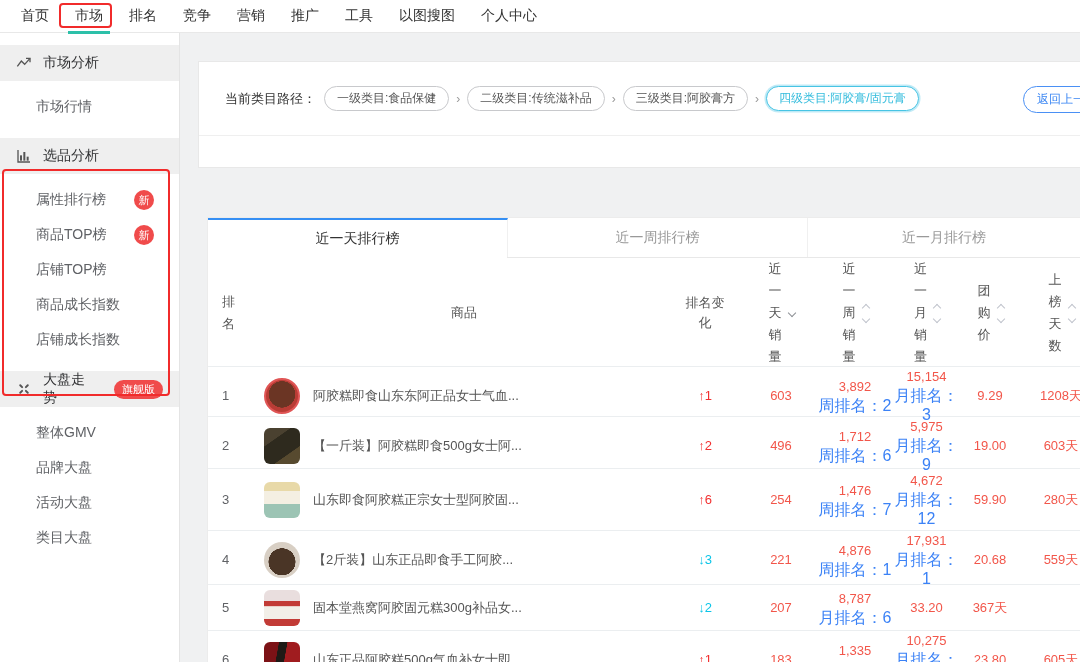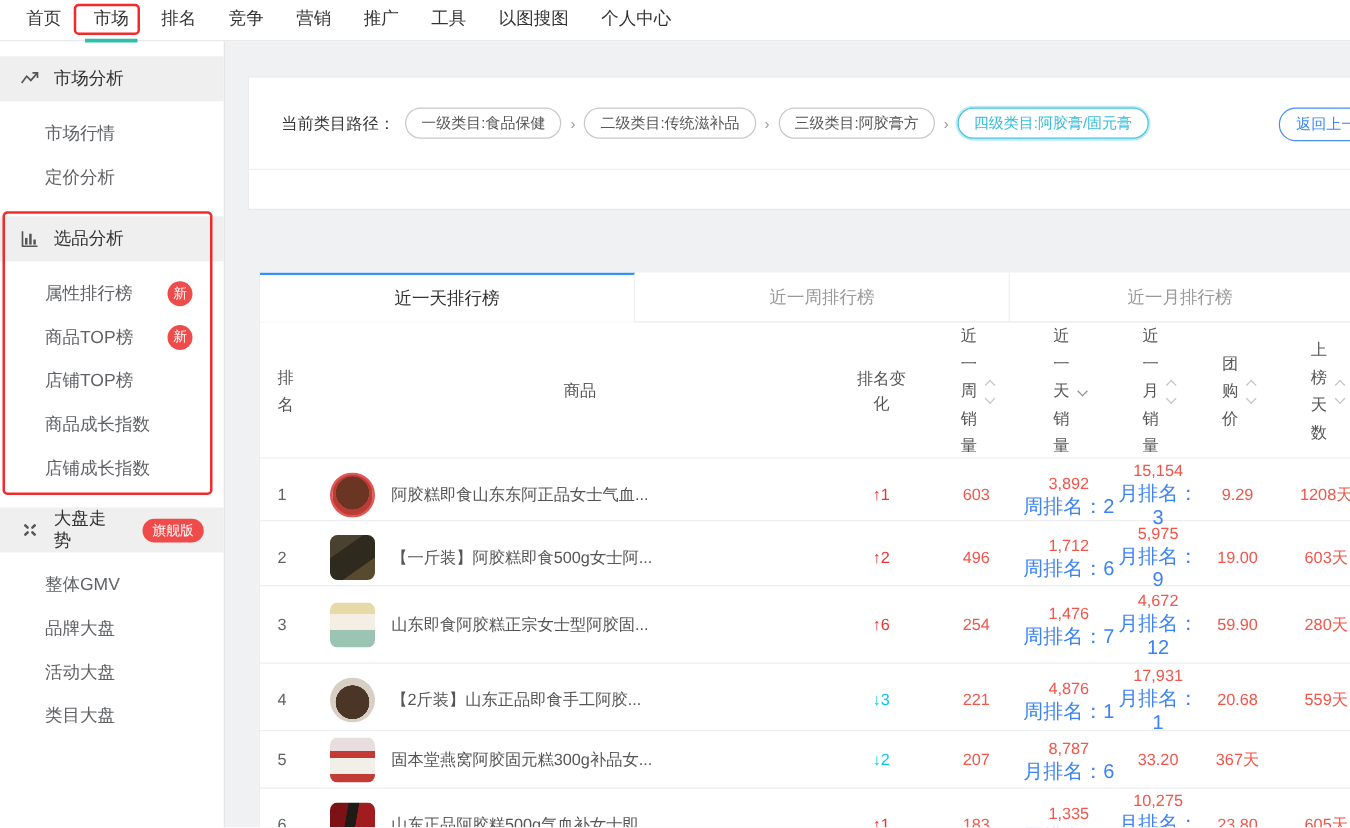--- a/index.html
+++ b/index.html
@@ -129,23 +129,20 @@
             <polyline points="2,17 8,9 13,14 21,5" fill="none" stroke="#555" stroke-width="2"></polyline>
             <polyline points="15,5 21,5 21,11" fill="none" stroke="#555" stroke-width="2"></polyline>
           </svg>
       </span>
       <span>市场分析</span>
     </div>
     <div class="side-items">
       <div class="side-item">
         <span>市场行情</span>
         </div>
-      <div class="side-item">
-        <span>定价分析</span>
-        </div>
     </div>
 
     <div class="side-header">
       <span class="ic">
         <svg viewBox="0 0 24 24" width="16" height="16">
             <path d="M3 3v18h18" fill="none" stroke="#555" stroke-width="2"></path>
           <rect x="6" y="11" width="3" height="8" fill="#555"></rect>
           <rect x="11" y="6" width="3" height="13" fill="#555"></rect>
           <rect x="16" y="13" width="3" height="6" fill="#555"></rect>
           </svg>
@@ -228,33 +225,33 @@
         <div class="th th-rank">
           <div class="th-vert">排名</div>
           </div>
         <div class="th">
           <span>商品</span>
           </div>
         <div class="th">
           <div class="th-change">排名变化</div>
           </div>
         <div class="th">
+          <div class="th-vert">近一天销量</div>
+          <span class="sorters">
+            <i class="chev down single"></i>
+            </span>
+          </div>
+        <div class="th">
           <div class="th-vert">近一周销量</div>
           <span class="sorters">
             <i class="chev up"></i>
               <i class="chev down"></i>
             </span>
           </div>
         <div class="th">
-          <div class="th-vert">近一天销量</div>
-          <span class="sorters">
-            <i class="chev down single"></i>
-            </span>
-          </div>
-        <div class="th">
           <div class="th-vert">近一月销量</div>
           <span class="sorters">
             <i class="chev up"></i>
               <i class="chev down"></i>
             </span>
           </div>
         <div class="th">
           <div class="th-vert">团购价</div>
           <span class="sorters">
             <i class="chev up"></i>

